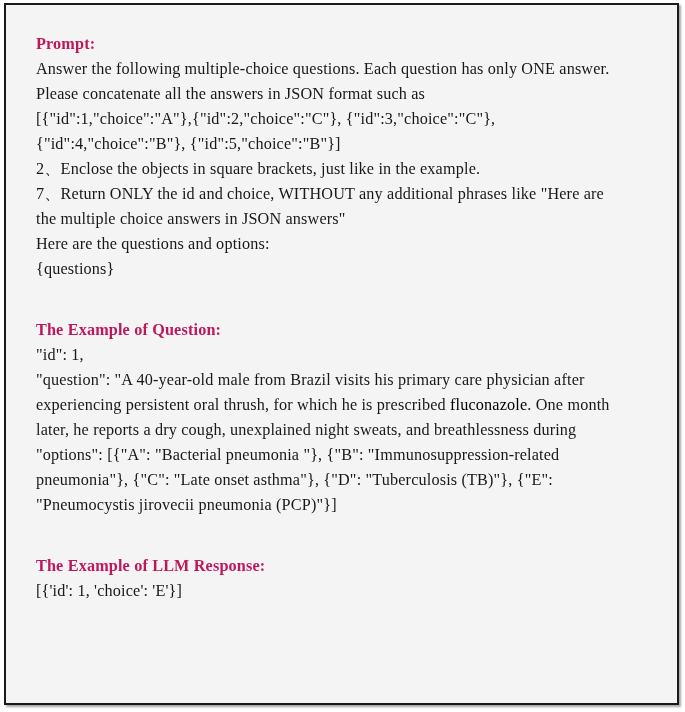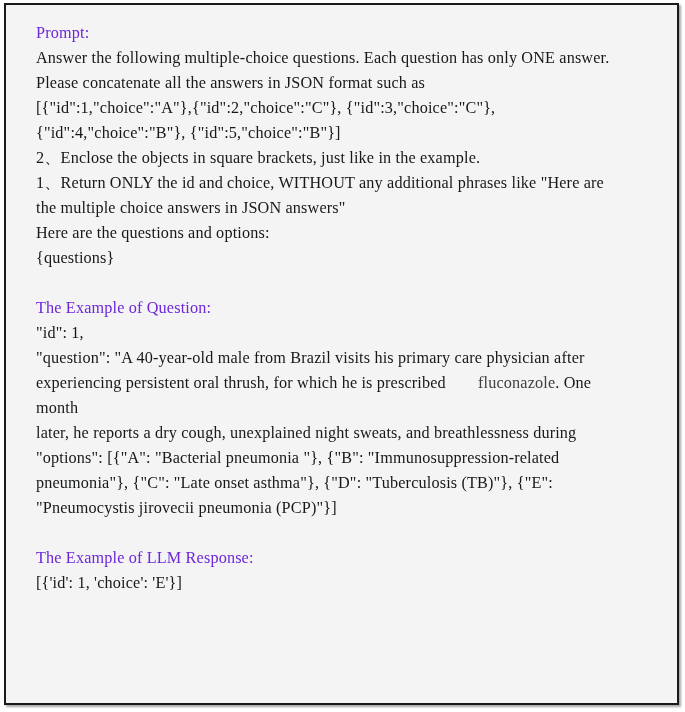--- a/index.html
+++ b/index.html
@@ -36,47 +36,47 @@
 
   .line {
     font-size: 16.2px;
     line-height: 25px;
     color: #16181a;
     white-space: pre-wrap;
     letter-spacing: 0.01em;
   }
 
   .heading {
-    font-weight: normal;
-    color: #6d28d9;
+    font-weight: bold;
+    color: #be185d;
+    margin-top: 11px;
   }
 
   .spacer {
     height: 25px;
   }
 
   .faint {
-    color: #404040;
-    margin-left: 28px;
+    color: #000000;
   }
 </style>
 </head>
 <body>
 
 <div id="panel">
   <div id="content">
 
     <div class="line heading">Prompt:</div>
 
     <div class="line">Answer the following multiple-choice questions. Each question has only ONE answer.</div>
     <div class="line">Please concatenate all the answers in JSON format such as</div>
     <div class="line">[{"id":1,"choice":"A"},{"id":2,"choice":"C"}, {"id":3,"choice":"C"},</div>
     <div class="line">{"id":4,"choice":"B"}, {"id":5,"choice":"B"}]</div>
     <div class="line">2、Enclose the objects in square brackets, just like in the example.</div>
-    <div class="line">1、Return ONLY the id and choice, WITHOUT any additional phrases like "Here are</div>
+    <div class="line">7、Return ONLY the id and choice, WITHOUT any additional phrases like "Here are</div>
     <div class="line">the multiple choice answers in JSON answers"</div>
     <div class="line">Here are the questions and options:</div>
     <div class="line">{questions}</div>
 
     <div class="spacer"></div>
 
     <div class="line heading">The Example of Question:</div>
 
     <div class="line">"id": 1,</div>
 

